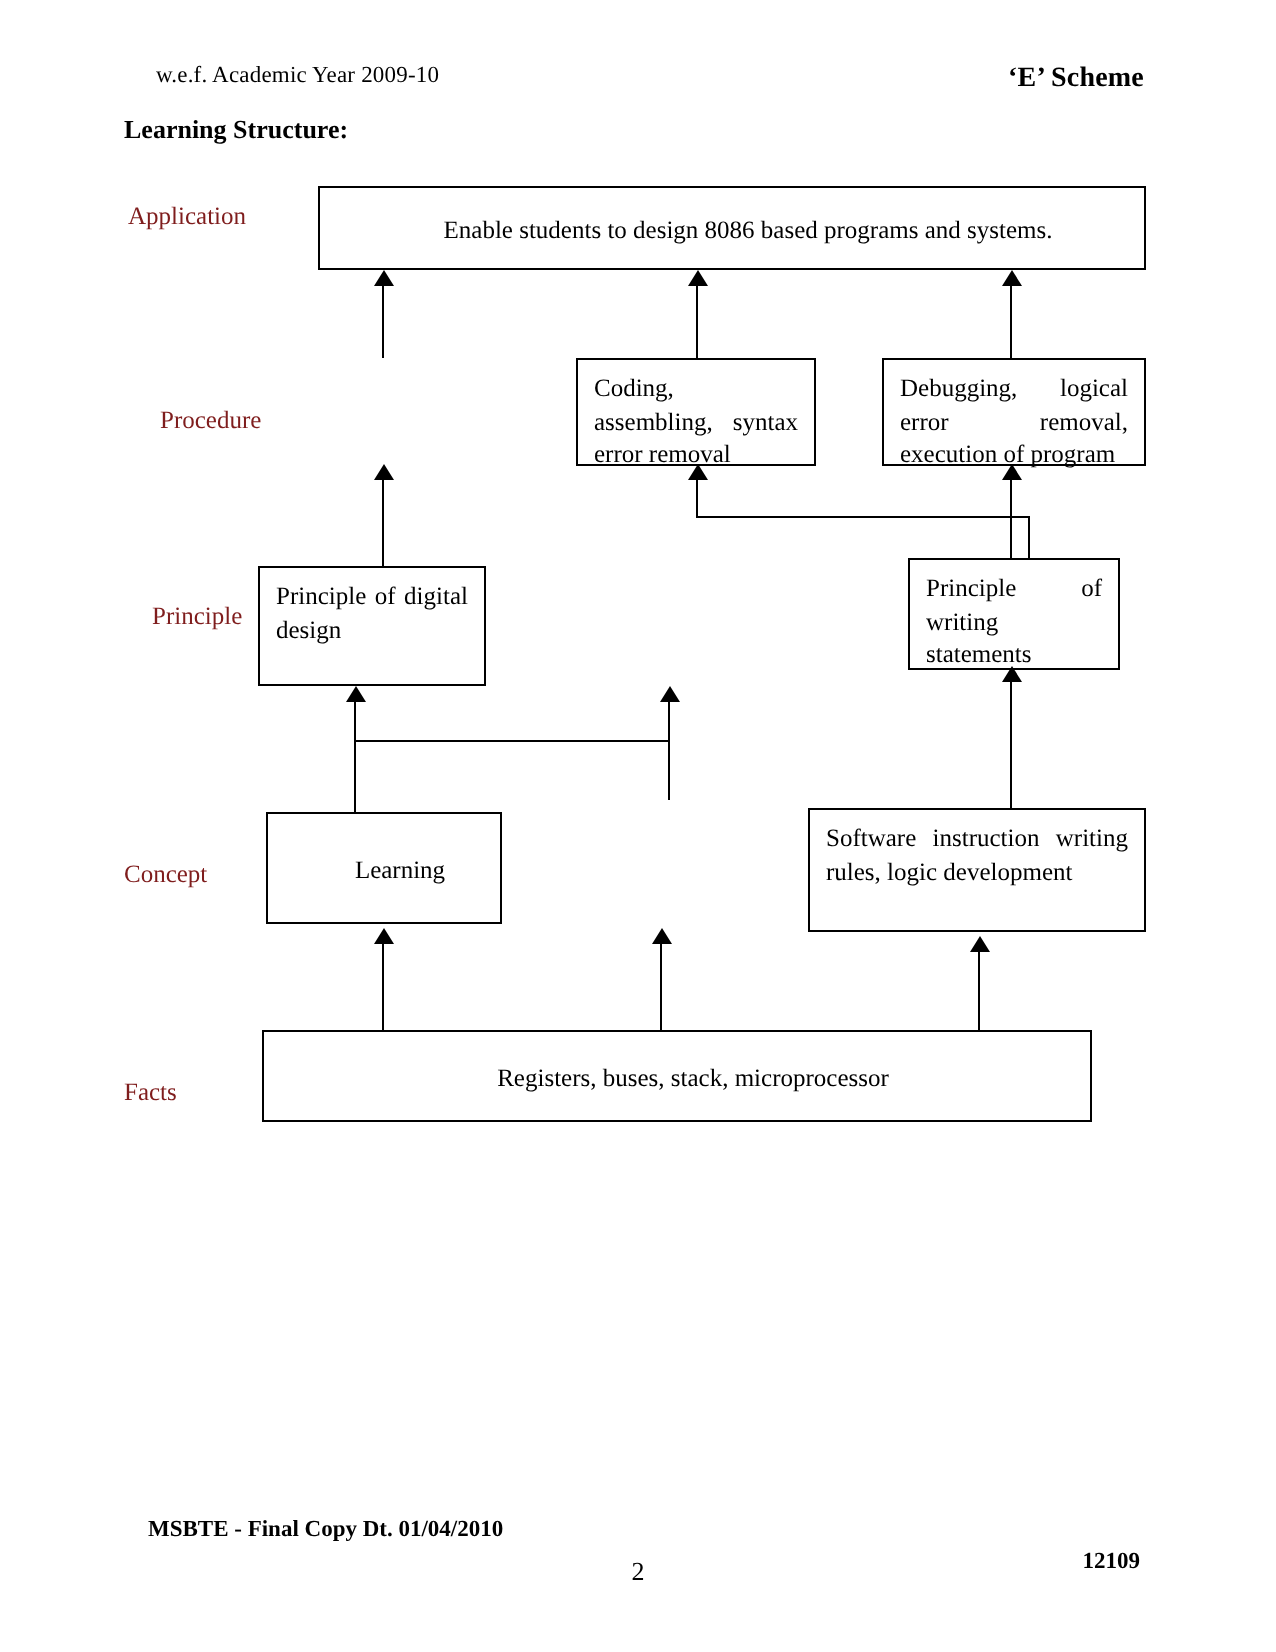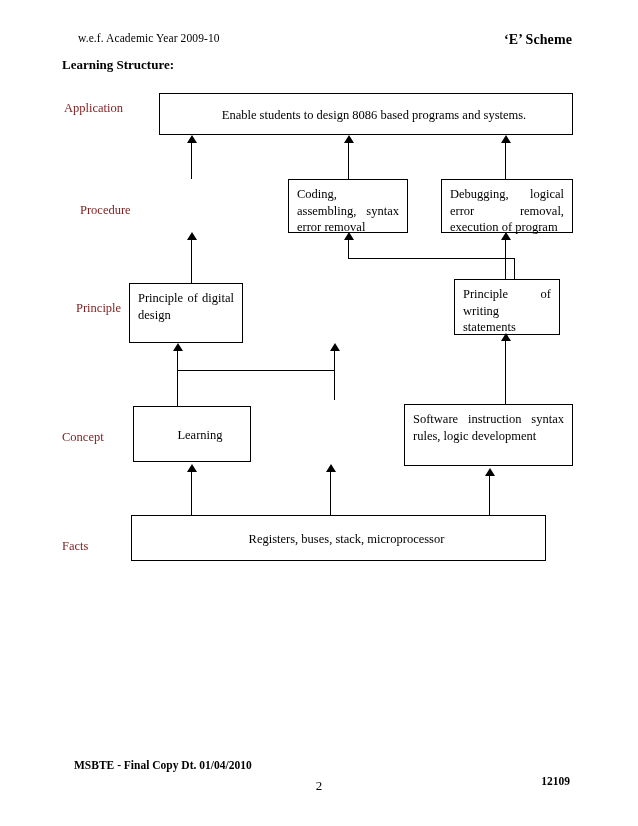--- a/index.html
+++ b/index.html
@@ -176,21 +176,21 @@
 
   <div class="vline" style="left:505px; top:235px; height:44px;"></div>
   <div class="arrow-up" style="left:501px; top:232px;"></div>
 
   <div class="box vcenter center-text" style="left:133px; top:406px; width:118px; height:56px;">
     <span class="inner">Learning</span>
   </div>
 
 
   <div class="box just" style="left:404px; top:404px; width:169px; height:62px;">
-    <span class="inner">Software instruction syntax rules, logic development</span>
+    <span class="inner">Software instruction writing rules, logic development</span>
   </div>
 
   <div class="vline" style="left:177px; top:347px; height:59px;"></div>
   <div class="arrow-up" style="left:173px; top:343px;"></div>
 
   <div class="hline" style="left:177px; top:370px; width:157px;"></div>
   <div class="vline" style="left:334px; top:370px; height:30px;"></div>
   <div class="vline" style="left:334px; top:346px; height:25px;"></div>
   <div class="arrow-up" style="left:330px; top:343px;"></div>
 

